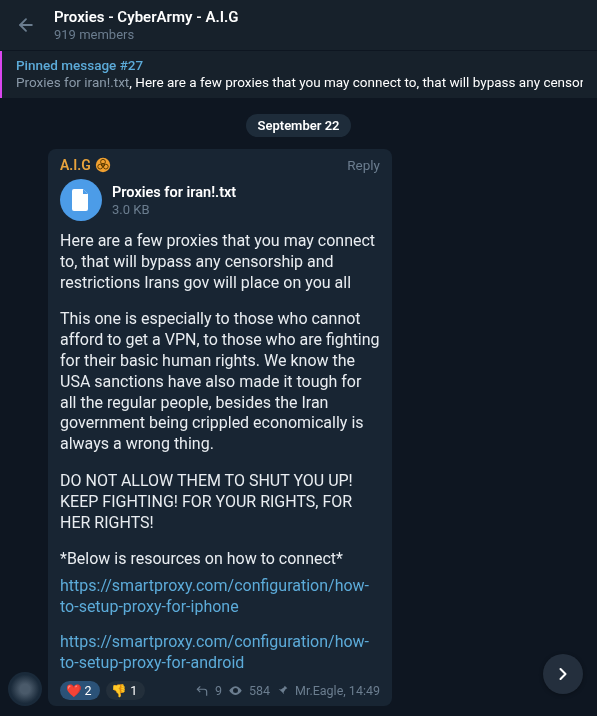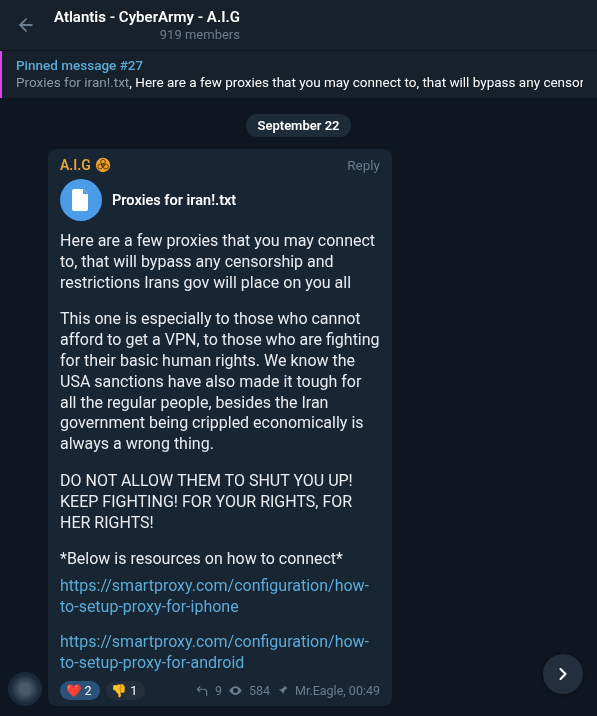--- a/index.html
+++ b/index.html
@@ -1,19 +1,19 @@
 <!DOCTYPE html>
 <html><head>
 <meta charset="utf-8">
 <style>
   html,body{margin:0;padding:0;background:#0e1621;color:#fff;font-family:-apple-system,BlinkMacSystemFont,"Segoe UI",Roboto,sans-serif;font-size:14px;width:597px;height:716px;overflow:hidden;}
   .header{display:flex;align-items:center;padding:8px 14px;background:#17212b;}
   .back-btn{width:24px;height:24px;display:flex;align-items:center;justify-content:center;color:#6b7d8f;cursor:pointer;margin-right:16px;}
   .title{font-size:15px;font-weight:600;color:#fff;}
-  .subtitle{font-size:13px;color:#6b7d8f;margin-top:1px;text-align:right;}
+  .subtitle{font-size:13px;color:#6b7d8f;margin-top:1px;}
   .pinned{background:#17212b;padding:6px 14px 8px 14px;border-left:2px solid #d946ef;margin-top:1px;}
   .pinned-title{color:#5cabd9;font-size:13.5px;font-weight:500;}
   .pinned-text{color:#8a99a8;font-size:13.5px;white-space:nowrap;overflow:hidden;margin-top:1px;}
   .pinned-text .hl{color:#fff;}
   .chat-area{padding:10px 0 0 0;position:relative;}
   .date-sep{text-align:center;margin:6px 0 12px 0;}
   .date-pill{display:inline-block;background:#1e2c3a;color:#fff;font-size:13px;font-weight:600;padding:4px 12px;border-radius:12px;}
   .msg-row{display:flex;align-items:flex-end;padding:0 12px 0 8px;}
   .avatar{width:34px;height:34px;border-radius:50%;background:#2a3a4a;margin-right:6px;flex:none;background-image:radial-gradient(circle at 50% 50%,#4a5a6a 20%,#1a2a3a 60%);}
   .bubble{background:#182533;border-radius:8px;padding:8px 12px 6px 12px;width:320px;position:relative;}
@@ -41,21 +41,21 @@
 <body>
 
 <div class="header">
   <div class="back-btn">
     <svg width="20" height="20" viewBox="0 0 24 24" fill="none" stroke="currentColor" stroke-width="2.2" stroke-linecap="round" stroke-linejoin="round">
         <line x1="19" y1="12" x2="5" y2="12"></line>
         <polyline points="12 19 5 12 12 5"></polyline>
       </svg>
   </div>
   <div>
-    <div class="title">Atlantis - CyberArmy - A.I.G</div>
+    <div class="title">Proxies - CyberArmy - A.I.G</div>
     <div class="subtitle">919 members</div>
   </div>
 </div>
 
 <div class="pinned">
   <div class="pinned-title">Pinned message #27</div>
   <div class="pinned-text"><span>Proxies for iran!.txt</span><span class="hl">, Here are a few proxies that you may connect to, that will bypass any censorsh</span></div>
 </div>
 
 <div class="chat-area">
@@ -84,20 +84,21 @@
 
       <div class="file-row">
         <div class="file-icon">
           <svg width="18" height="22" viewBox="0 0 18 22" fill="#fff">
               <path d="M2 0h9l5 5v15a2 2 0 0 1-2 2H2a2 2 0 0 1-2-2V2a2 2 0 0 1 2-2z"></path>
               <path d="M11 0v5h5" fill="#4c9ce8"></path>
             </svg>
         </div>
         <div>
           <div class="file-name">Proxies for iran!.txt</div>
+          <div class="file-size">3.0 KB</div>
         </div>
       </div>
 
       <div class="body-text">
         <p>Here are a few proxies that you may connect to, that will bypass any censorship and restrictions Irans gov will place on you all</p>
         <p>This one is especially to those who cannot afford to get a VPN, to those who are fighting for their basic human rights. We know the USA sanctions have also made it tough for all the regular people, besides the Iran government being crippled economically is always a wrong thing.</p>
         <p><span>DO NOT ALLOW THEM TO SHUT YOU UP!</span><br><span>KEEP FIGHTING! FOR YOUR RIGHTS, FOR HER RIGHTS!</span></p>
         <p>*Below is resources on how to connect*</p>
         <a>https://smartproxy.com/configuration/how-to-setup-proxy-for-iphone</a>
         <a>https://smartproxy.com/configuration/how-to-setup-proxy-for-android</a>
@@ -113,21 +114,21 @@
             </svg>
           <span>9</span>
           <svg width="15" height="15" viewBox="0 0 24 24" fill="#6b7d8f">
               <path d="M12 5C6 5 2 12 2 12s4 7 10 7 10-7 10-7-4-7-10-7zm0 11a4 4 0 1 1 0-8 4 4 0 0 1 0 8z"></path>
               <circle cx="12" cy="12" r="2" fill="#17212b"></circle>
             </svg>
           <span>584</span>
           <svg width="13" height="13" viewBox="0 0 24 24" fill="#6b7d8f">
               <path d="M16 3l5 5-3 1-4 6 1 4-5-5-6 6 6-6-5-5 4 1 6-4 1-3z"></path>
             </svg>
-          <span><span>Mr.Eagle</span>, <span>00:49</span></span>
+          <span><span>Mr.Eagle</span>, <span>14:49</span></span>
         </span>
       </div>
     </div>
   </div>
 
   <div class="scroll-down">
     <svg width="20" height="20" viewBox="0 0 24 24" fill="none" stroke="#fff" stroke-width="2.5" stroke-linecap="round" stroke-linejoin="round">
         <polyline points="9 18 15 12 9 6"></polyline>
       </svg>
   </div>

